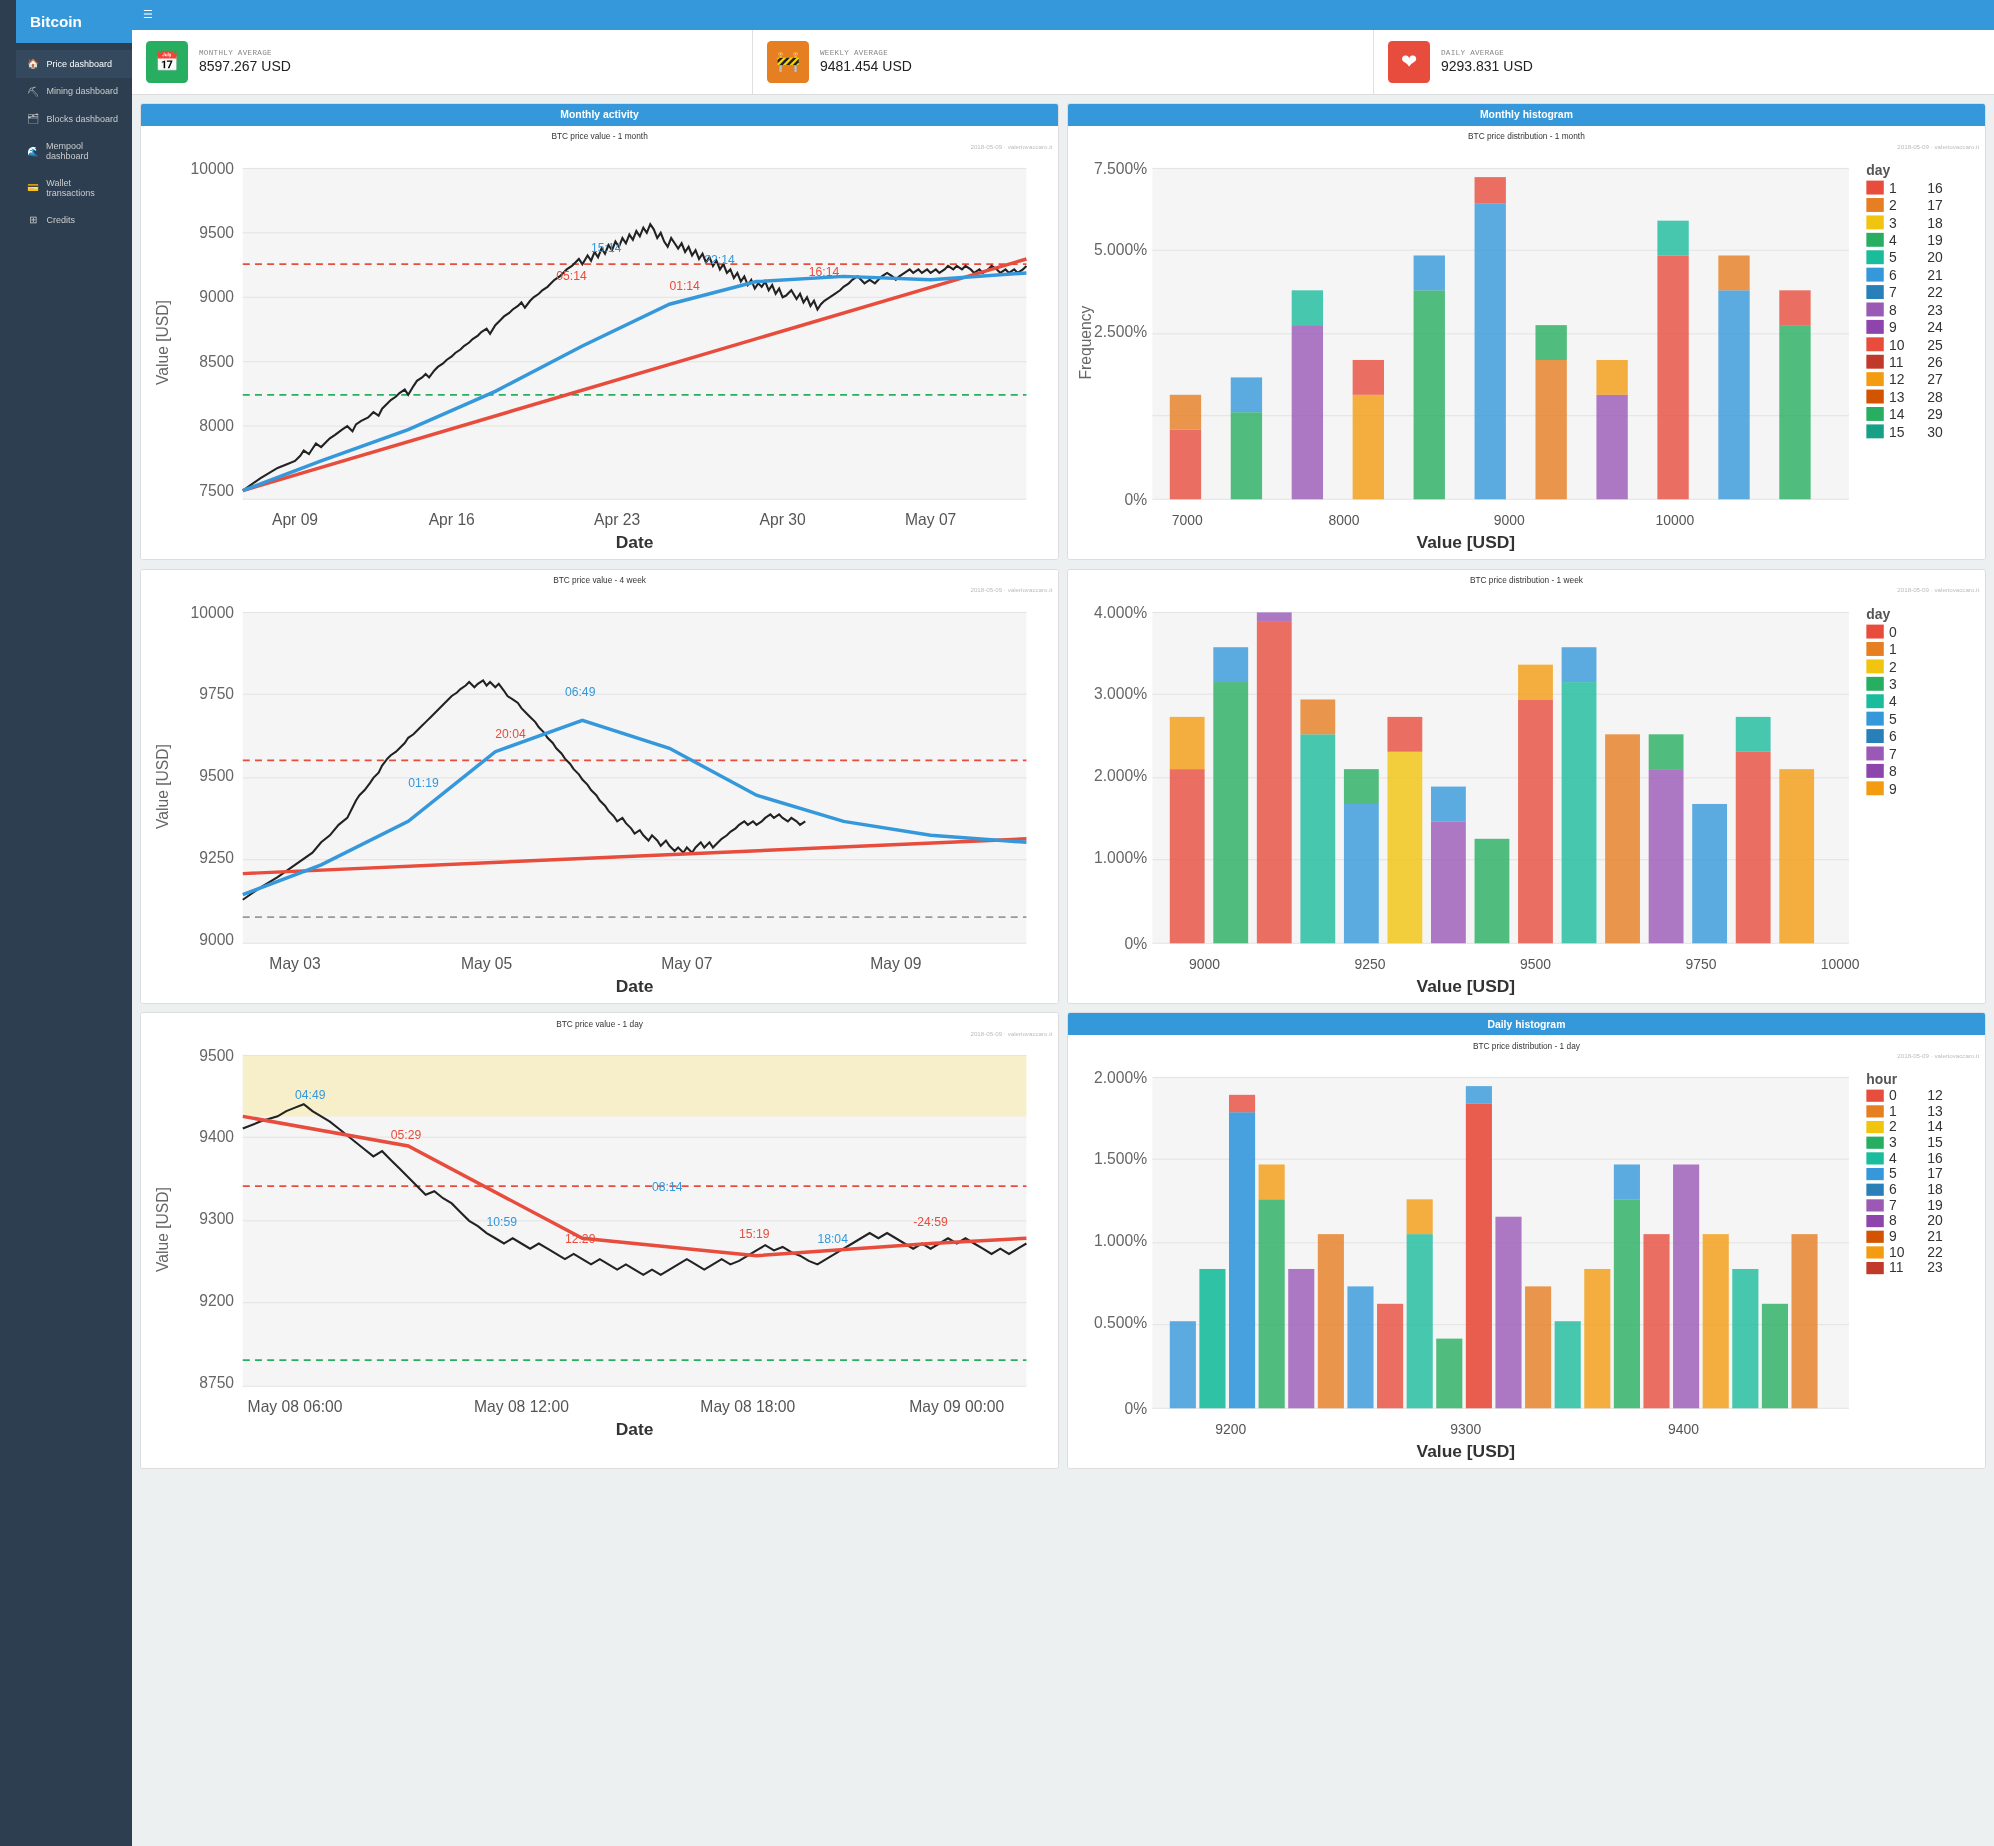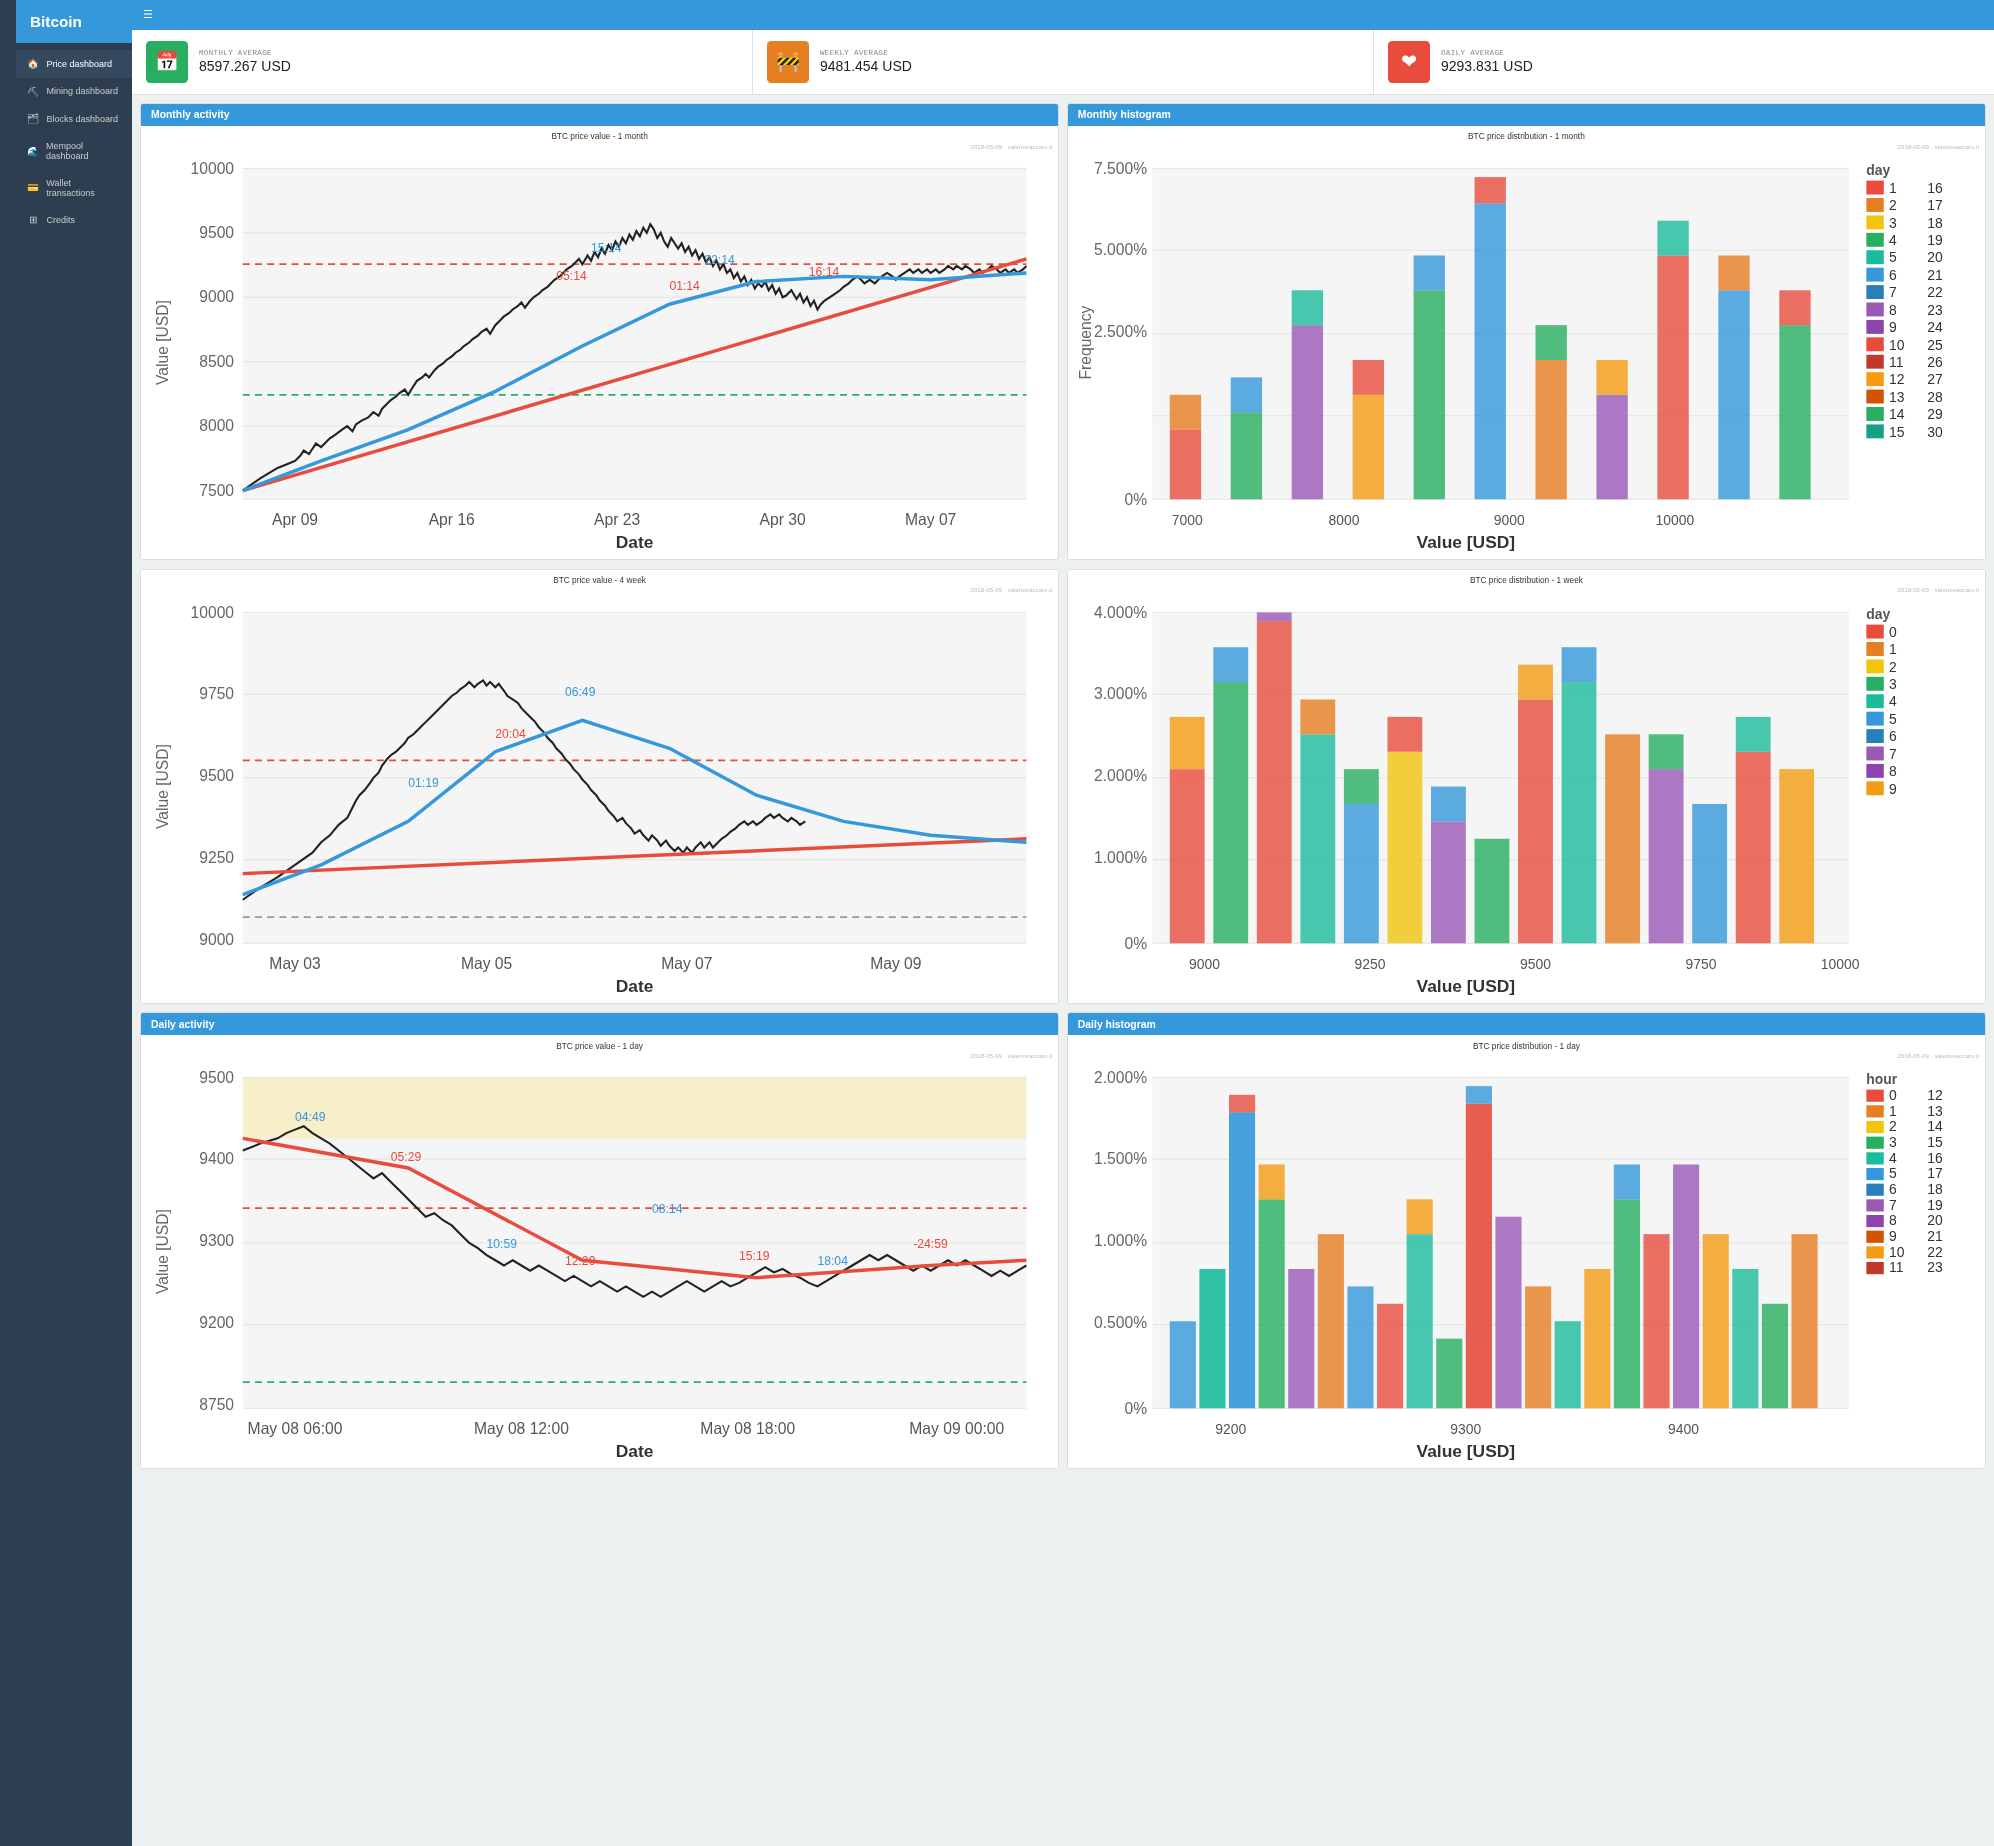--- a/index.html
+++ b/index.html
@@ -106,20 +106,21 @@
       border: 0.7px solid #ddd;
       border-radius: 2.8px;
       overflow: hidden;
     }
     .chart-panel-header {
       background: #3498db;
       color: #fff;
       padding: 5.5px 9.7px;
       font-size: 10.4px;
       font-weight: bold;
+      text-align: center;
     }
     .chart-panel-body {
       padding: 5.5px;
       background: #fff;
     }
     .chart-title {
       text-align: center;
       font-size: 8.3px;
       color: #333;
       margin-bottom: 1.4px;
@@ -469,21 +470,20 @@
           <text x="468" y="94" font-size="8" fill="#333">7</text>
           <rect x="455" y="97" width="10" height="8" fill="#8e44ad"></rect>
           <text x="468" y="104" font-size="8" fill="#333">8</text>
           <rect x="455" y="107" width="10" height="8" fill="#f39c12"></rect>
           <text x="468" y="114" font-size="8" fill="#333">9</text>
         </svg>
       </div>
     </div>
 
     <div class="chart-panel">
-      <div class="chart-panel-header">Daily activity</div>
       <div class="chart-panel-body">
         <div class="chart-title">BTC price value - 1 day</div>
         <div class="chart-watermark">2018-05-09 · valeriovaccaro.it</div>
         <svg width="100%" viewBox="0 0 520 230">
           <rect x="55" y="10" width="450" height="190" fill="#f5f5f5"></rect>
 
           <rect x="55" y="10" width="450" height="35" fill="#f9e79f" opacity="0.5"></rect>
           <line x1="55" y1="10" x2="505" y2="10" stroke="#e0e0e0" stroke-width="0.5"></line>
           <line x1="55" y1="57" x2="505" y2="57" stroke="#e0e0e0" stroke-width="0.5"></line>
           <line x1="55" y1="105" x2="505" y2="105" stroke="#e0e0e0" stroke-width="0.5"></line>

